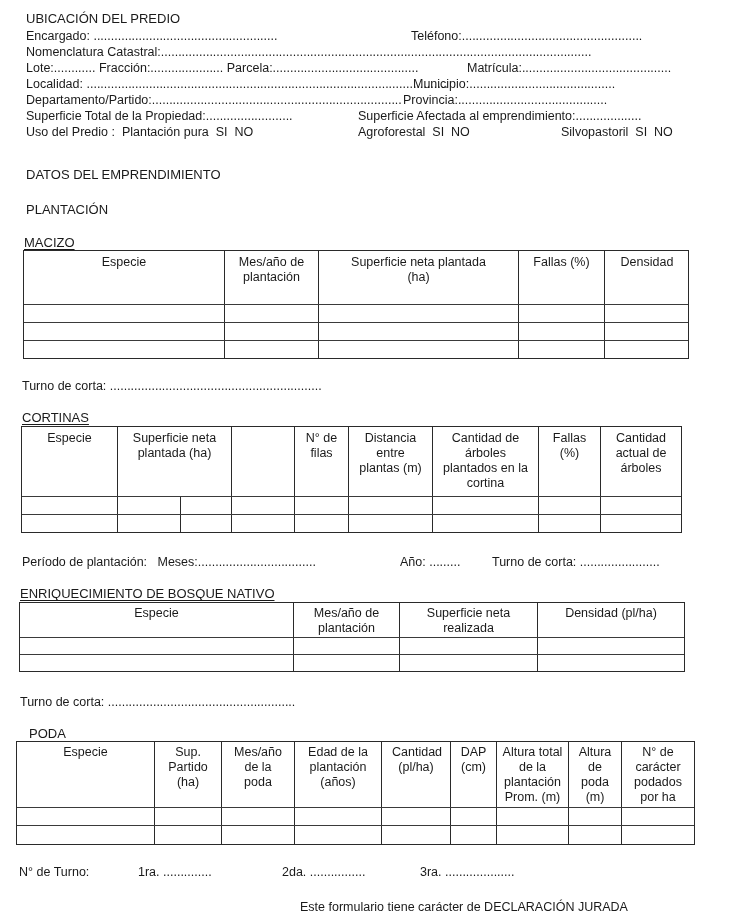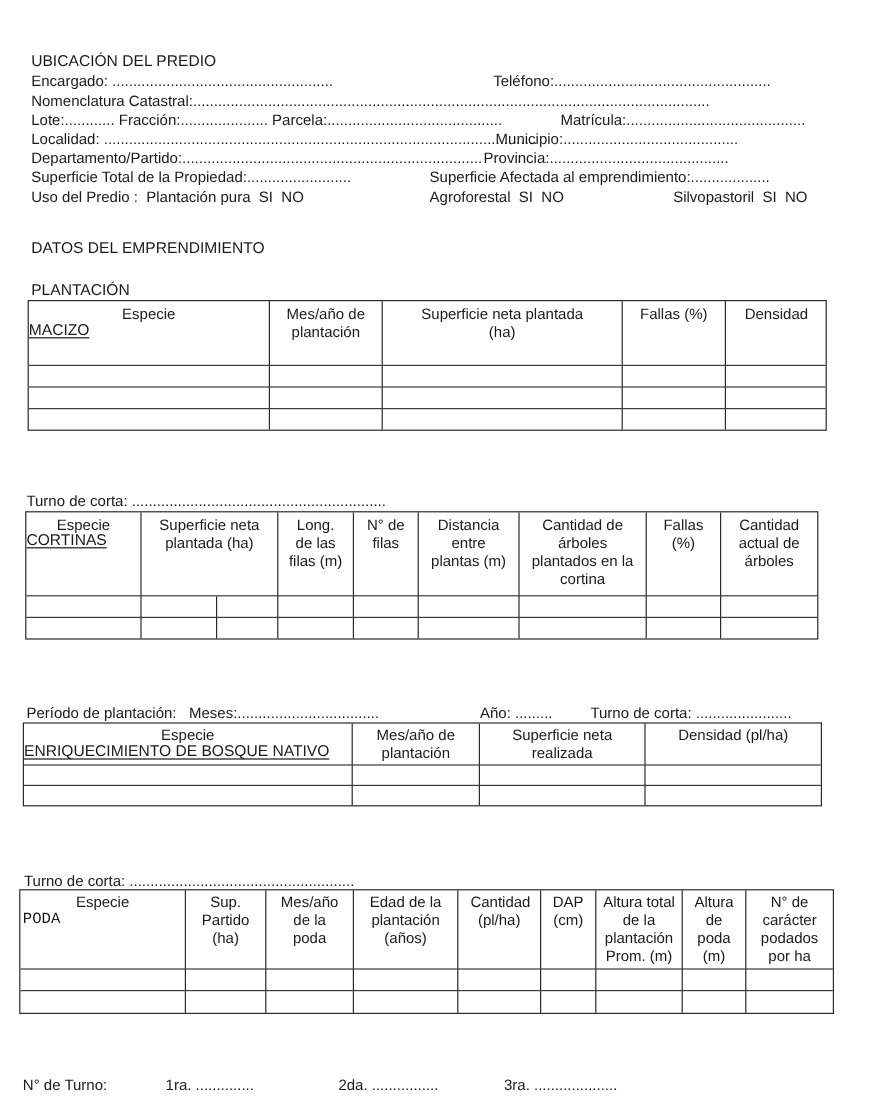--- a/index.html
+++ b/index.html
@@ -1,18 +1,18 @@
 <!DOCTYPE html>
 <html><head>
 <meta charset="utf-8">
 <style>
   html, body { margin:0; padding:0; background:#ffffff; }
   body { width:730px; height:921px; position:relative; overflow:hidden;
          font-family:"Liberation Sans", sans-serif; color:#1a1a1a; font-size:12.5px; }
-  .t { position:absolute; white-space:nowrap; line-height:14px;margin-top:32px; }
+  .t { position:absolute; white-space:nowrap; line-height:14px; }
   .lbl { font-size:12.5px; }
   .sec { font-size:13px; }
   .ul { text-decoration:underline; text-underline-offset:2px; }
   .tbl { position:absolute; border:1px solid #2a2a2a; box-sizing:border-box; }
   .vl { position:absolute; top:0; bottom:0; width:0; border-left:1px solid #2a2a2a; }
   .hl { position:absolute; left:0; right:0; height:0; border-top:1px solid #3a3a3a; }
   .hd { position:absolute; text-align:center; font-size:12.5px; line-height:15px; white-space:normal; }
   .cell { position:absolute; }
 </style>
 </head>
@@ -64,21 +64,20 @@
   <div class="vl" style="left:209px;"></div>
   <div class="vl" style="left:272px;"></div>
   <div class="vl" style="left:326px;"></div>
   <div class="vl" style="left:410px;"></div>
   <div class="vl" style="left:516px;"></div>
   <div class="vl" style="left:578px;"></div>
   <div class="hl" style="top:69px;"></div>
   <div class="hl" style="top:87px;"></div>
   <div class="hd" style="left:0;width:95px;top:4px;">Especie</div>
   <div class="hd" style="left:96px;width:113px;top:4px;padding:0 4px;box-sizing:border-box;">Superficie neta plantada  (ha)</div>
-  <div class="hd" style="left:210px;width:62px;top:4px;padding:0 8px;box-sizing:border-box;">Long. de las filas (m)</div>
   <div class="hd" style="left:273px;width:53px;top:4px;padding:0 6px;box-sizing:border-box;">N° de filas</div>
   <div class="hd" style="left:327px;width:83px;top:4px;padding:0 10px;box-sizing:border-box;">Distancia entre plantas (m)</div>
   <div class="hd" style="left:411px;width:105px;top:4px;padding:0 4px;box-sizing:border-box;">Cantidad de árboles plantados en la cortina</div>
   <div class="hd" style="left:517px;width:61px;top:4px;padding:0 8px;box-sizing:border-box;">Fallas (%)</div>
   <div class="hd" style="left:579px;width:80px;top:4px;padding:0 6px;box-sizing:border-box;">Cantidad actual de árboles</div>
   <div class="cell" style="left:0;top:70px;width:659px;height:17px;"></div>
   <div class="cell" style="left:0;top:88px;width:659px;height:17px;"></div>
 </div>
 <div class="t lbl" style="left:22px;top:555px;white-space:pre;">Período de plantación:   Meses:..................................</div>
 <div class="t lbl" style="left:400px;top:555px;">Año: .........</div>
@@ -93,21 +92,21 @@
   <div class="hl" style="top:51px;"></div>
   <div class="hd" style="left:0;width:273px;top:3px;">Especie</div>
   <div class="hd" style="left:274px;width:105px;top:3px;padding:0 8px;box-sizing:border-box;">Mes/año de plantación</div>
   <div class="hd" style="left:380px;width:137px;top:3px;padding:0 20px;box-sizing:border-box;">Superficie neta realizada</div>
   <div class="hd" style="left:518px;width:146px;top:3px;">Densidad (pl/ha)</div>
   <div class="cell" style="left:0;top:35px;width:664px;height:16px;"></div>
   <div class="cell" style="left:0;top:52px;width:664px;height:16px;"></div>
 </div>
 <div class="t lbl" style="left:20px;top:695px;">Turno de corta: ......................................................</div>
 
-<div class="t sec" style="left:19px;top:727px;font-family:Liberation Mono, monospace;">PODA</div>
+<div class="t sec" style="left:29px;top:727px;">PODA</div>
 <div class="tbl" style="left:16px;top:741px;width:679px;height:104px;">
   <div class="vl" style="left:137px;"></div>
   <div class="vl" style="left:204px;"></div>
   <div class="vl" style="left:277px;"></div>
   <div class="vl" style="left:364px;"></div>
   <div class="vl" style="left:433px;"></div>
   <div class="vl" style="left:479px;"></div>
   <div class="vl" style="left:551px;"></div>
   <div class="vl" style="left:604px;"></div>
   <div class="hl" style="top:65px;"></div>

